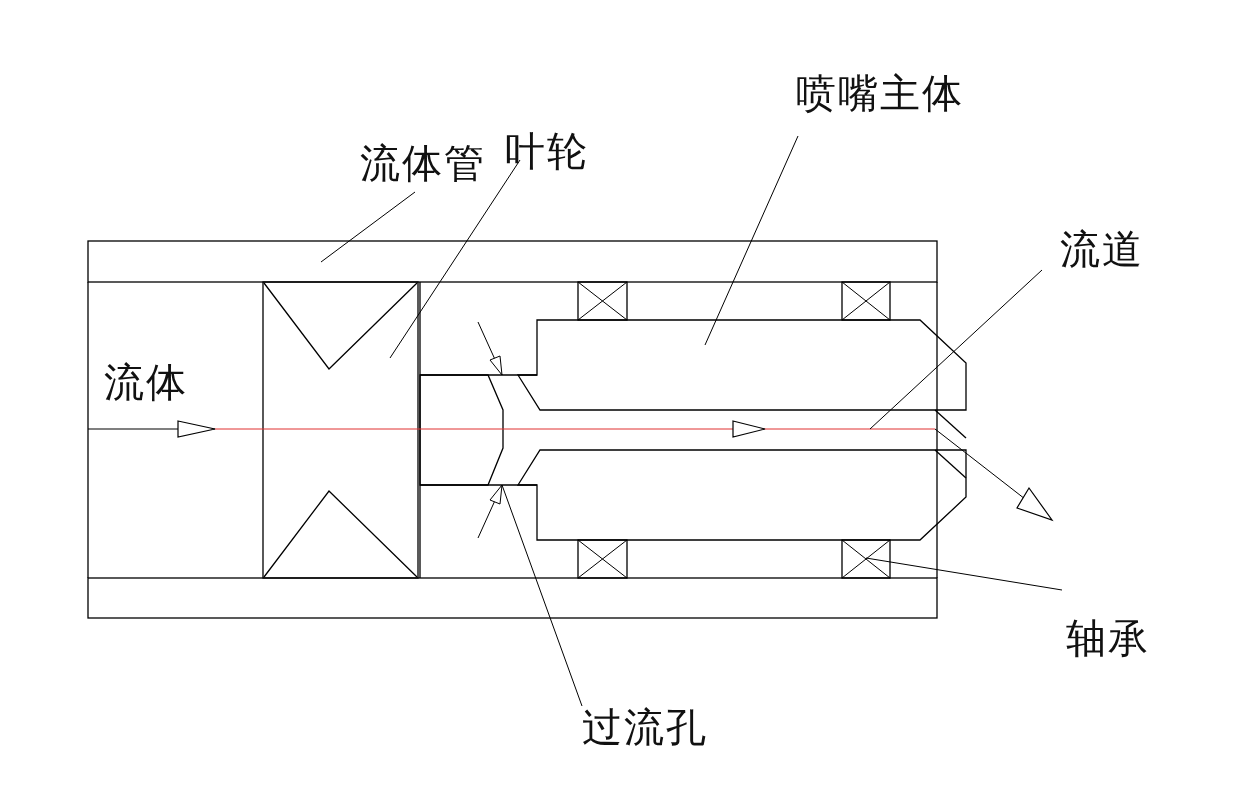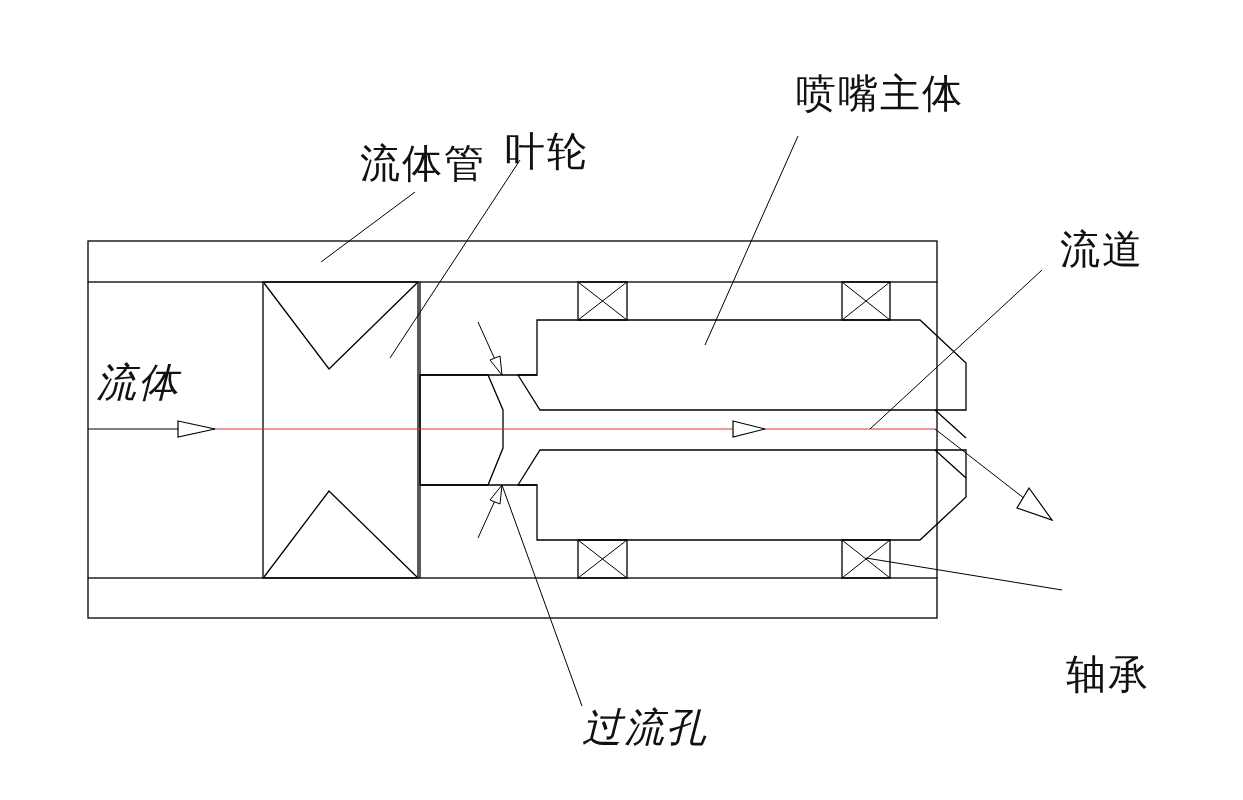--- a/index.html
+++ b/index.html
@@ -99,15 +99,15 @@
     <line class="thin" x1="870" y1="429" x2="1042" y2="270"></line>
     <line class="thin" x1="502" y1="485" x2="582" y2="706"></line>
     <line class="thin" x1="866" y1="558" x2="1062" y2="590"></line>
   </g>
 </svg>
 
 <div class="lbl" style="left:360px;top:143px;">流体管</div>
 <div class="lbl" style="left:505px;top:103px;margin-top:28px;">叶轮</div>
 <div class="lbl" style="left:796px;top:73px;">喷嘴主体</div>
 <div class="lbl" style="left:1060px;top:229px;">流道</div>
-<div class="lbl" style="left:96px;top:362px;font-style:italic;">流体</div>
-<div class="lbl" style="left:582px;top:707px;font-style:italic;">过流孔</div>
-<div class="lbl" style="left:1066px;top:618px;margin-top:36px;">轴承</div>
+<div class="lbl" style="left:104px;top:362px;">流体</div>
+<div class="lbl" style="left:582px;top:707px;">过流孔</div>
+<div class="lbl" style="left:1066px;top:618px;">轴承</div>
 
 </body></html>

